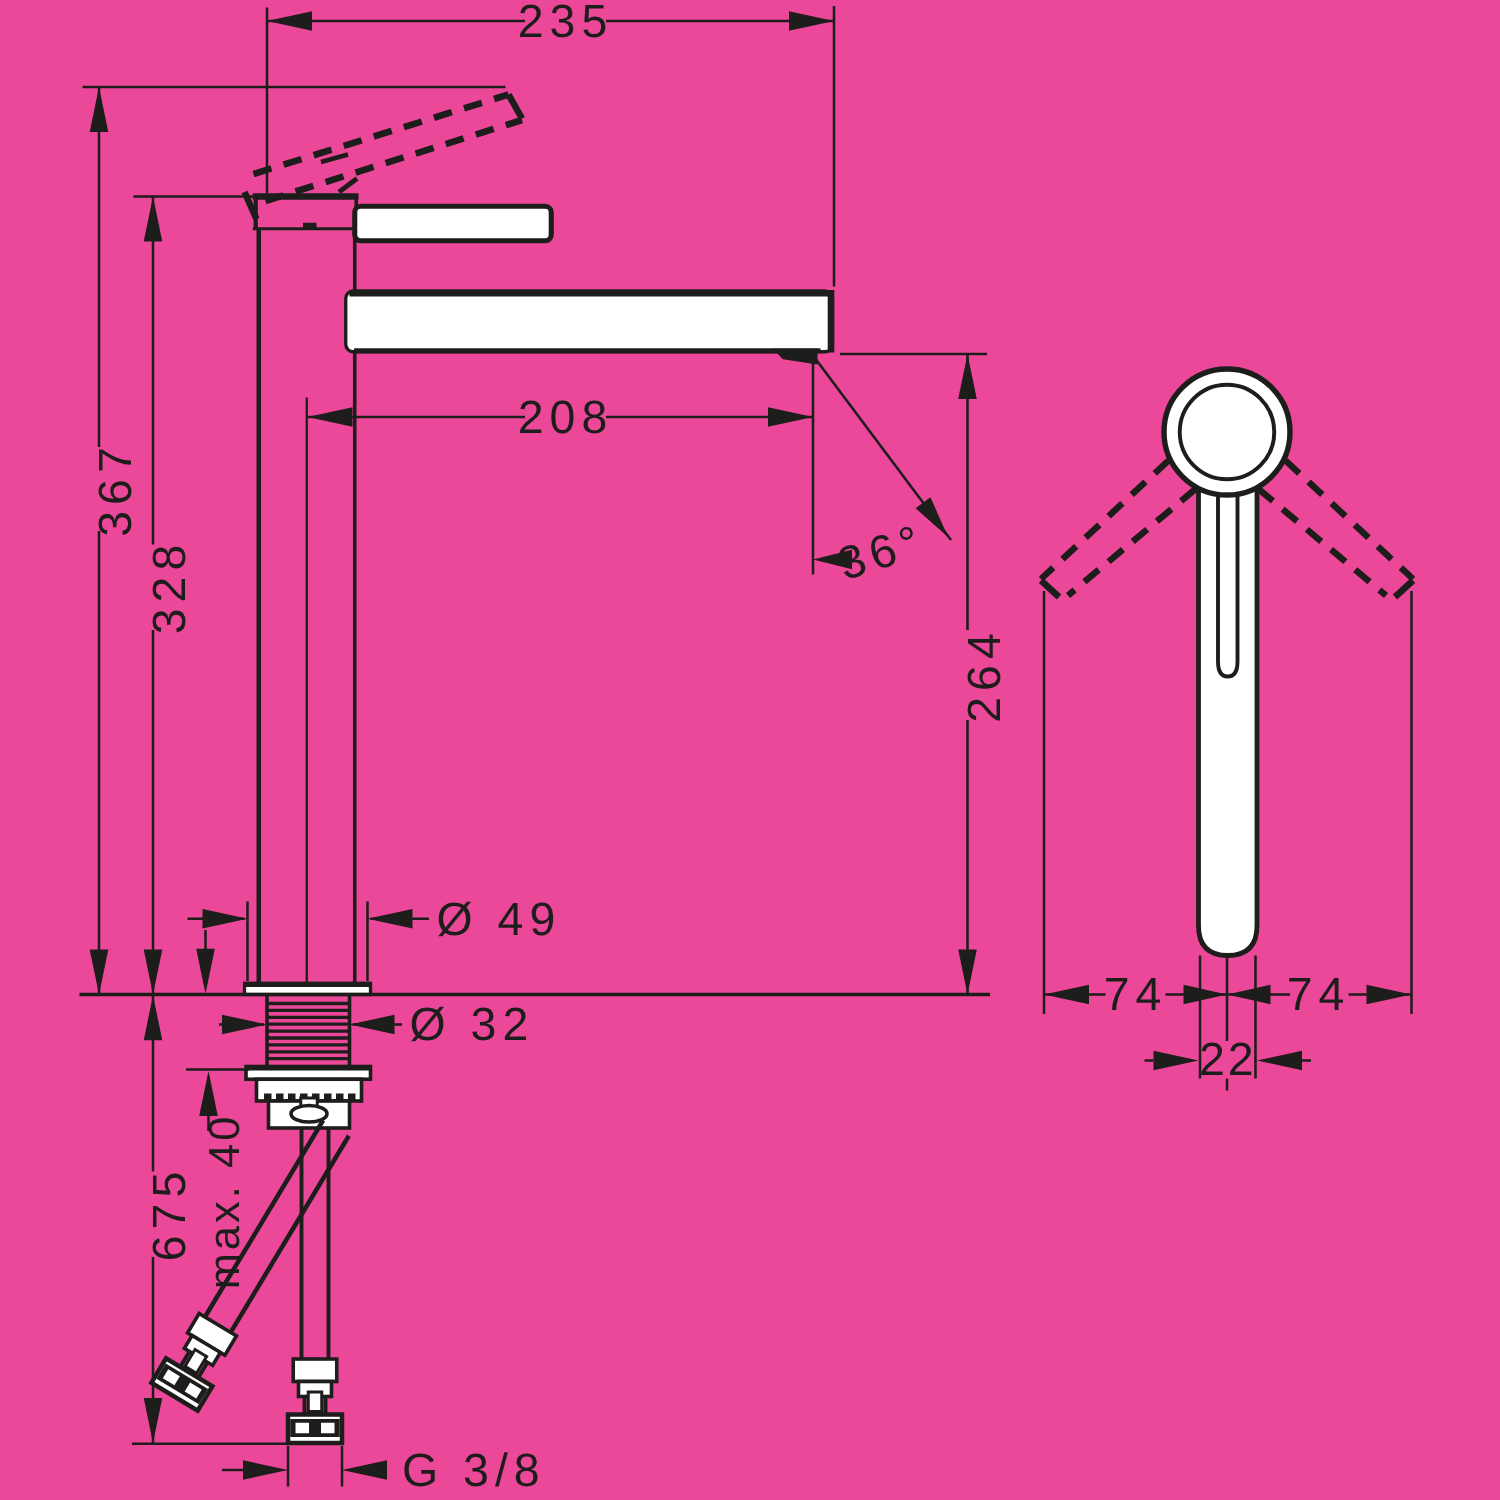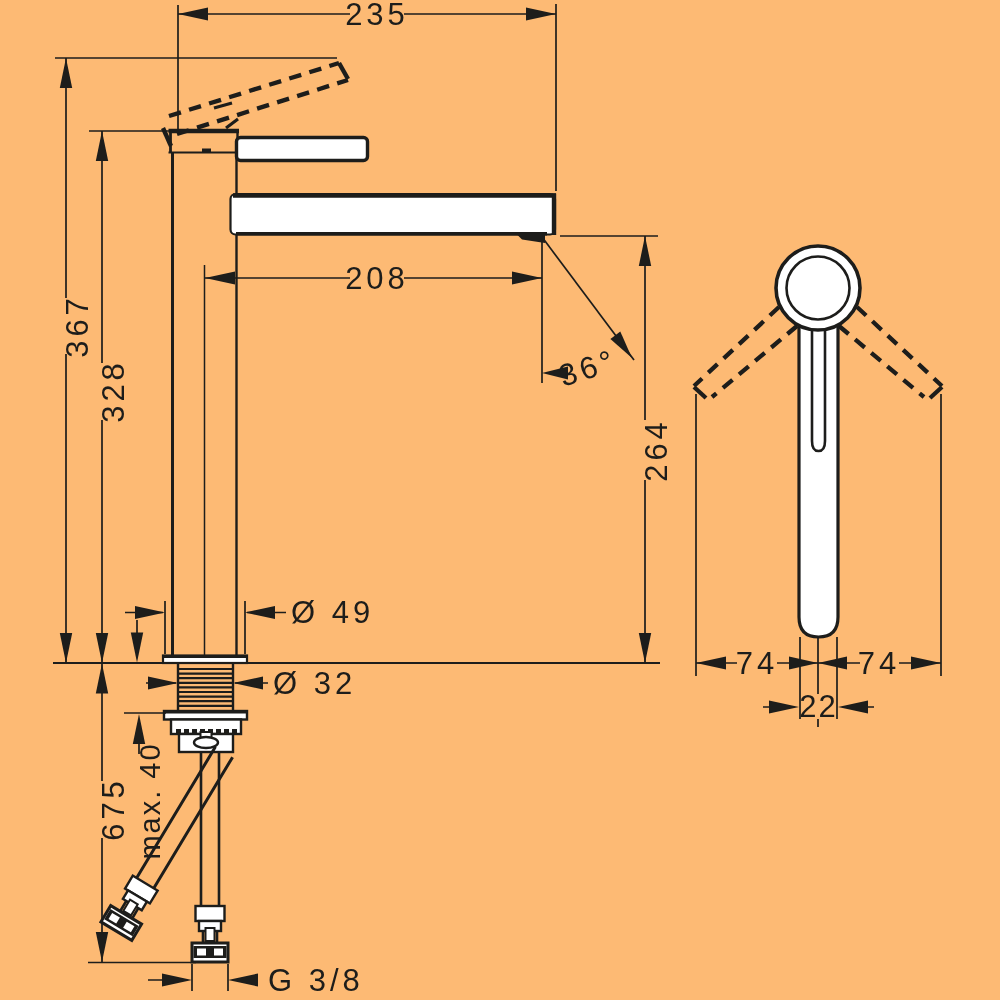--- a/index.html
+++ b/index.html
@@ -1,16 +1,16 @@
 <!DOCTYPE html>
 <html><head>
 <meta charset="utf-8">
 <style>
   html,body{margin:0;padding:0;background:#ffffff;}
-  .stage{width:1000px;height:1000px;background:#fdba74;position:relative;font-family:"Liberation Sans",sans-serif;}
+  .stage{width:1000px;height:1000px;background:#ec4899;position:relative;font-family:"Liberation Sans",sans-serif;}
   svg{display:block;}
   text{fill:#1d1d1b;font-family:"Liberation Sans","DejaVu Sans",sans-serif;font-weight:400;}
   .dim{font-size:31px;letter-spacing:4px;}
   .dim-s{font-size:29px;letter-spacing:2px;}
   .ln{stroke:#1d1d1b;fill:none;}
   .w1{stroke-width:1.7;}
   .w2{stroke-width:2.4;}
   .w3{stroke-width:3.2;}
   .w4{stroke-width:4.4;}
   .fillw{fill:#ffffff;}

